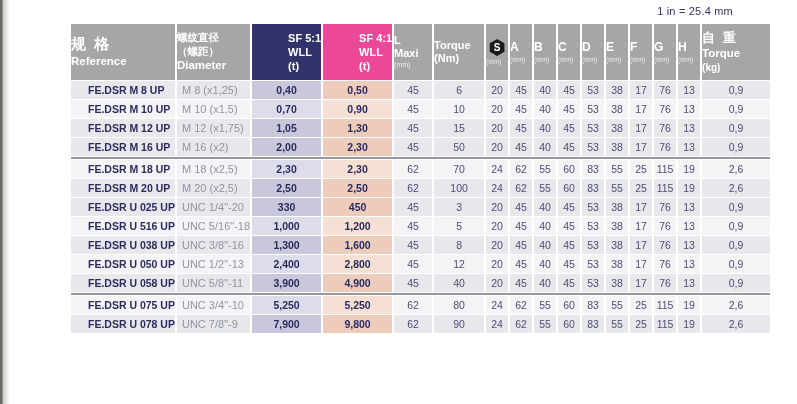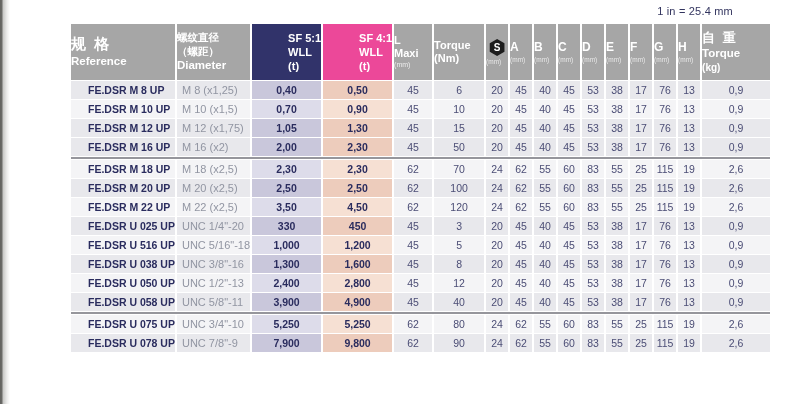--- a/index.html
+++ b/index.html
@@ -261,38 +261,20 @@
         <td class="c-a">62</td>
         <td class="c-b">55</td>
         <td class="c-c">60</td>
         <td class="c-d">83</td>
         <td class="c-e">55</td>
         <td class="c-f">25</td>
         <td class="c-g">115</td>
         <td class="c-h">19</td>
         <td class="c-weight">2,6</td>
       </tr>
-      <tr class="stripe-b">
-        <td class="c-reference">FE.DSR M 22 UP</td>
-        <td class="c-diameter">M 22 (x2,5)</td>
-        <td class="c-wll_sf5">3,50</td>
-        <td class="c-wll_sf4">4,50</td>
-        <td class="c-l_maxi">62</td>
-        <td class="c-torque">120</td>
-        <td class="c-s">24</td>
-        <td class="c-a">62</td>
-        <td class="c-b">55</td>
-        <td class="c-c">60</td>
-        <td class="c-d">83</td>
-        <td class="c-e">55</td>
-        <td class="c-f">25</td>
-        <td class="c-g">115</td>
-        <td class="c-h">19</td>
-        <td class="c-weight">2,6</td>
-      </tr>
       <tr class="stripe-a">
         <td class="c-reference">FE.DSR U 025 UP</td>
         <td class="c-diameter">UNC 1/4"-20</td>
         <td class="c-wll_sf5">330</td>
         <td class="c-wll_sf4">450</td>
         <td class="c-l_maxi">45</td>
         <td class="c-torque">3</td>
         <td class="c-s">20</td>
         <td class="c-a">45</td>
         <td class="c-b">40</td>

